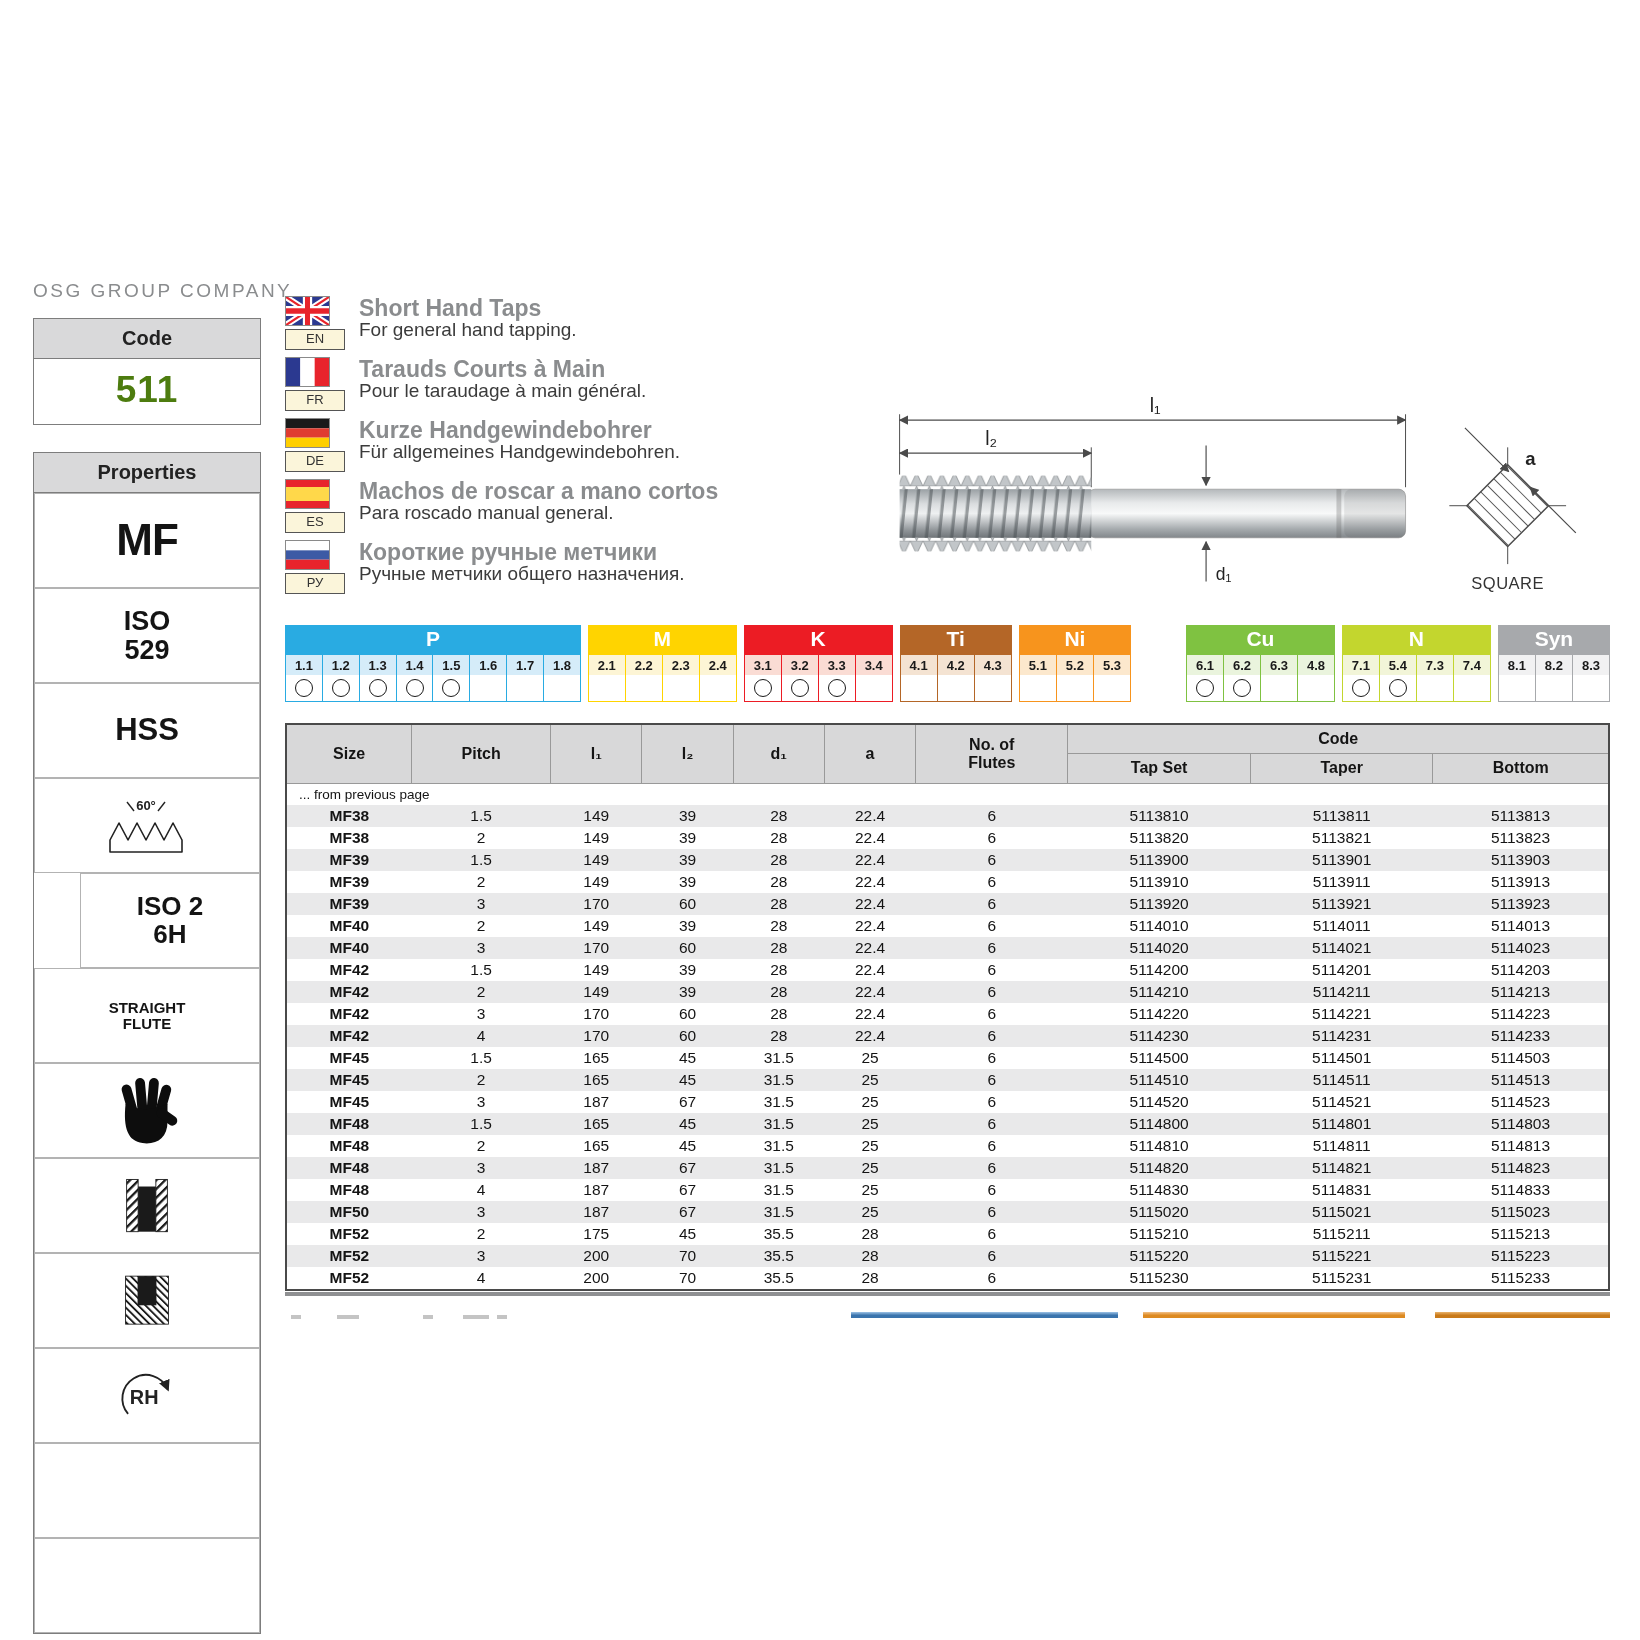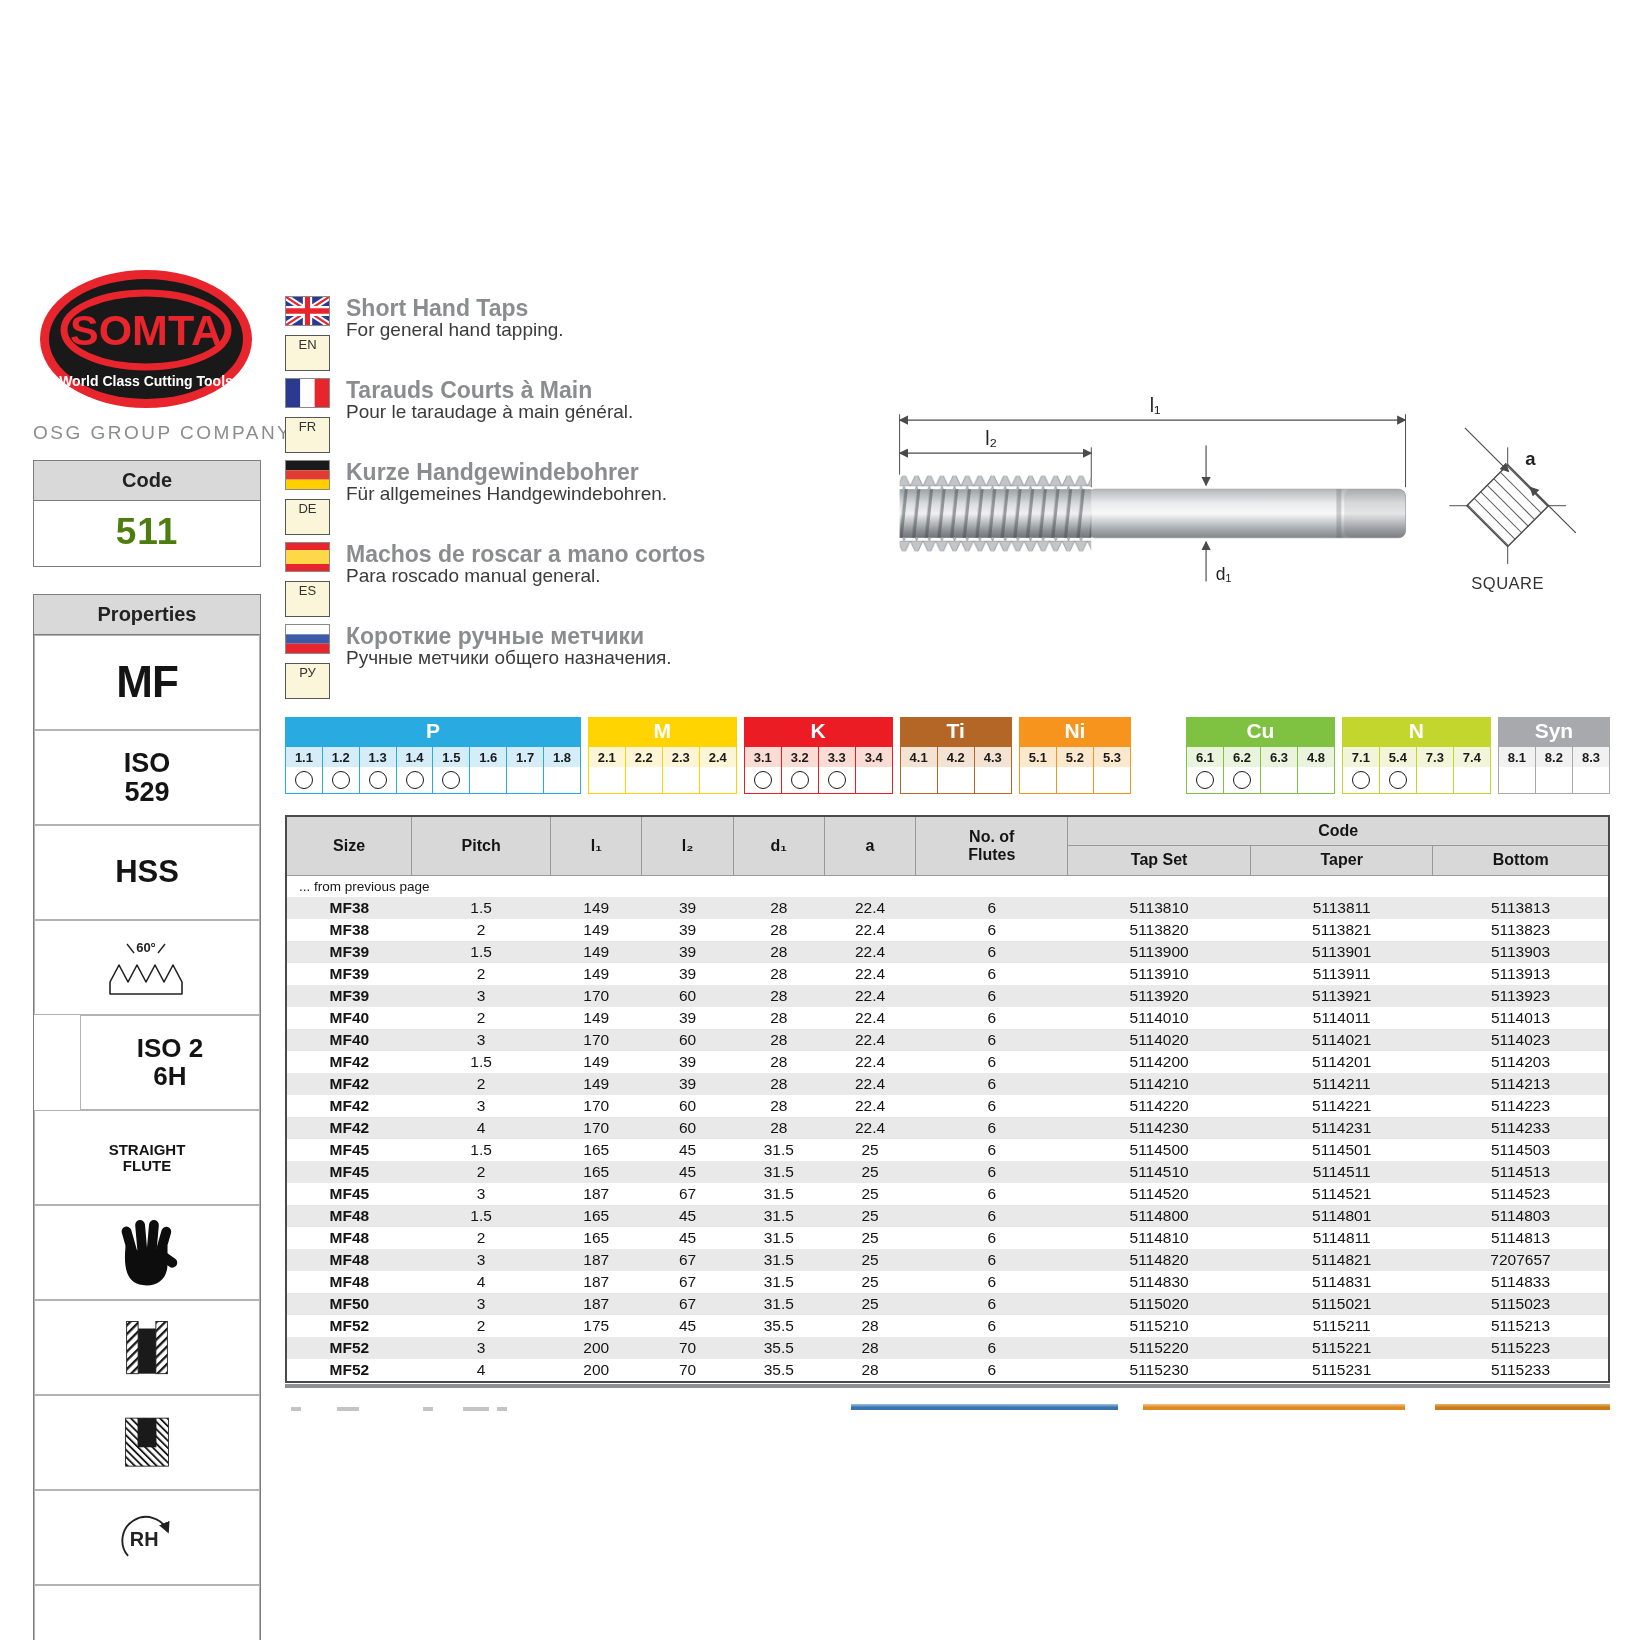--- a/index.html
+++ b/index.html
@@ -25,22 +25,22 @@
   .fz-sm{font-size:15px;}
 
   
   .right-col{position:absolute;left:285px;top:296px;width:1325px;}
   .top-row{display:flex;align-items:flex-start;}
   .lang-list{width:600px;display:flex;flex-direction:column;gap:7px;}
   .lang-item{display:flex;gap:14px;align-items:flex-start;}
   .flag-col{flex:0 0 47px;}
   .flag{display:block;width:45px;height:30px;border:1px solid #8a8a8a;box-sizing:border-box;}
   .flag svg{display:block;width:100%;height:100%;}
-  .flag-label{width:45px;box-sizing:border-box;border:1px solid #555;background:#fbf5da;color:#333;
-              font-size:13px;text-align:center;padding:1px 0 18px;margin-top:9px;}
+  .flag-label{width:60px;box-sizing:border-box;border:1px solid #555;background:#fbf5da;color:#333;
+              font-size:13px;text-align:center;padding:1px 0 3px;margin-top:3px;}
   .lang-title{font-size:23px;font-weight:bold;color:#8a8c8e;line-height:1.05;}
   .lang-sub{font-size:19px;color:#3b3b3b;line-height:1.1;}
   .drawing{flex:1;padding-top:92px;}
 
   
   .materials{display:flex;gap:7px;margin-top:18px;}
   .mgroup{border:1px solid var(--c);box-sizing:border-box;}
   .mhead{background:var(--c);color:#fff;font-weight:800;text-align:center;font-size:21px;padding:1px 0 4px;}
   .mrow{display:flex;}
   .mcell{flex:1;text-align:center;border-right:1px solid var(--c);}
@@ -106,29 +106,20 @@
     <pattern id="ridges" width="13" height="52" patternUnits="userSpaceOnUse" patternTransform="skewX(-6)">
       <rect x="4.6" width="3.4" height="52" fill="rgba(70,75,80,0.5)"></rect>
     </pattern>
   </defs>
 </svg>
 
 <div class="page">
 
   <div class="left-col">
 
-    <div class="logo-wrap">
-      <svg viewBox="0 0 218 142">
-        <ellipse cx="109" cy="71" rx="106" ry="69" fill="#e8242c"></ellipse>
-        <ellipse cx="109" cy="71" rx="97" ry="60" fill="#191919"></ellipse>
-        <ellipse cx="109" cy="62" rx="82" ry="37" fill="none" stroke="#e8242c" stroke-width="7"></ellipse>
-        <text x="109" y="77" text-anchor="middle" font-size="43" font-weight="bold" fill="#e8242c">SOMTA</text>
-        <text x="109" y="118" text-anchor="middle" font-size="14" font-weight="bold" fill="#ffffff">World Class Cutting Tools</text>
-      </svg>
-    </div>
 
     <div class="osg">OSG GROUP COMPANY</div>
 
     <div class="box code-box">
       <div class="box-head">Code</div>
       <div class="code-val">511</div>
     </div>
 
     <div class="box props">
       <div class="box-head">Properties</div>
@@ -717,21 +708,21 @@
           <tr class="shaded">
             <td class="c-size">MF48</td>
             <td>3</td>
             <td>187</td>
             <td>67</td>
             <td>31.5</td>
             <td>25</td>
             <td>6</td>
             <td>5114820</td>
             <td>5114821</td>
-            <td>7207657</td>
+            <td>5114823</td>
           </tr>
           <tr>
             <td class="c-size">MF48</td>
             <td>4</td>
             <td>187</td>
             <td>67</td>
             <td>31.5</td>
             <td>25</td>
             <td>6</td>
             <td>5114830</td>

